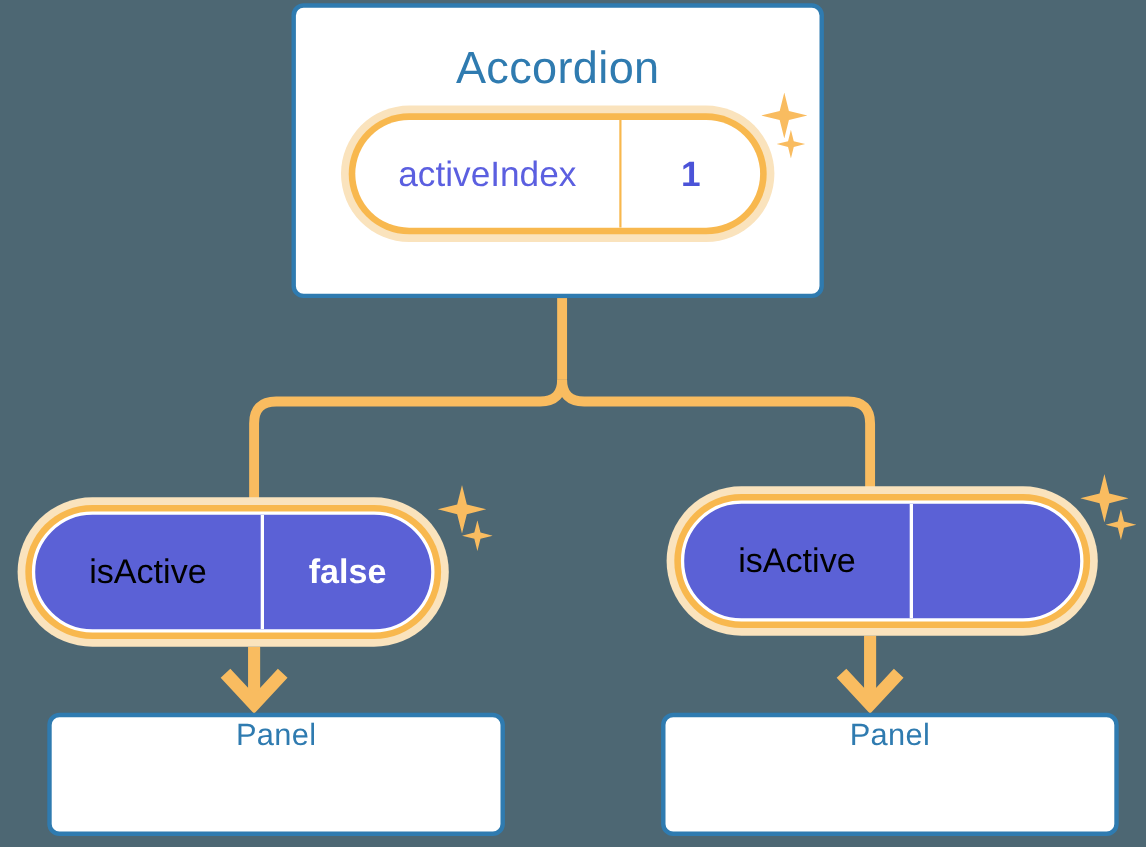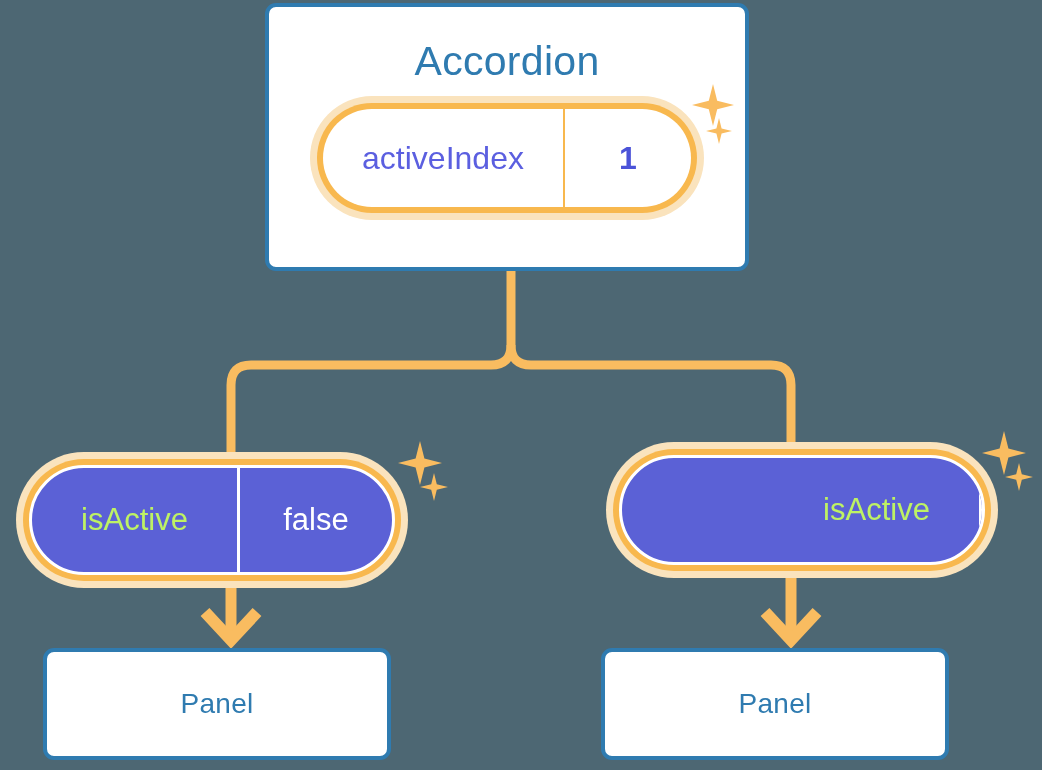--- a/index.html
+++ b/index.html
@@ -49,23 +49,23 @@
     left: 265px;
     top: 3px;
     width: 484px;
     height: 268px;
   }
   #accordion-card .card-title {
     margin-top: 31px;
   }
   .panel-card {
     top: 648px;
-    width: 348px;
+    width: 416px;
     height: 112px;
-    align-items: center;
+    align-items: flex-start;
   }
   .panel-card .card-title {
     font-size: 28px;
   }
   #panel-left  { left: 43px; }
   #panel-right { left: 601px; }
 
   
   .pill-wrap {
     position: absolute;
@@ -82,21 +82,20 @@
     padding: 6px;
     display: flex;
     flex: 1 1 auto;
   }
   .pill-body {
     box-sizing: border-box;
     border-radius: 999px;
     display: flex;
     flex: 1 1 auto;
     overflow: hidden;
-    justify-content: flex-end;
   }
   .pill-key, .pill-val {
     display: flex;
     align-items: center;
     justify-content: center;
     white-space: nowrap;
     box-sizing: border-box;
   }
 
   
@@ -122,29 +121,29 @@
 
   
   .pill-bool {
     top: 452px;
     width: 392px;
     height: 136px;
   }
   .pill-bool .pill-body { background: #5b61d6; border: 3px solid #ffffff; }
   .pill-bool .pill-key {
     flex: 0 0 208px;
-    color: #bef264;
+    color: #000000;
     font-size: 31px;
     border-right: 3px solid #ffffff;
   }
   .pill-bool .pill-val {
     flex: 1 1 auto;
     color: #ffffff;
     font-size: 31px;
-    font-weight: normal;
+    font-weight: bold;
   }
   #pill-is-active-left  { left: 16px;  }
   #pill-is-active-right { left: 606px; top: 442px; }
 
   
   .sparkle {
     position: absolute;
     background: #f9bc60;
     pointer-events: none;
     clip-path: polygon(

